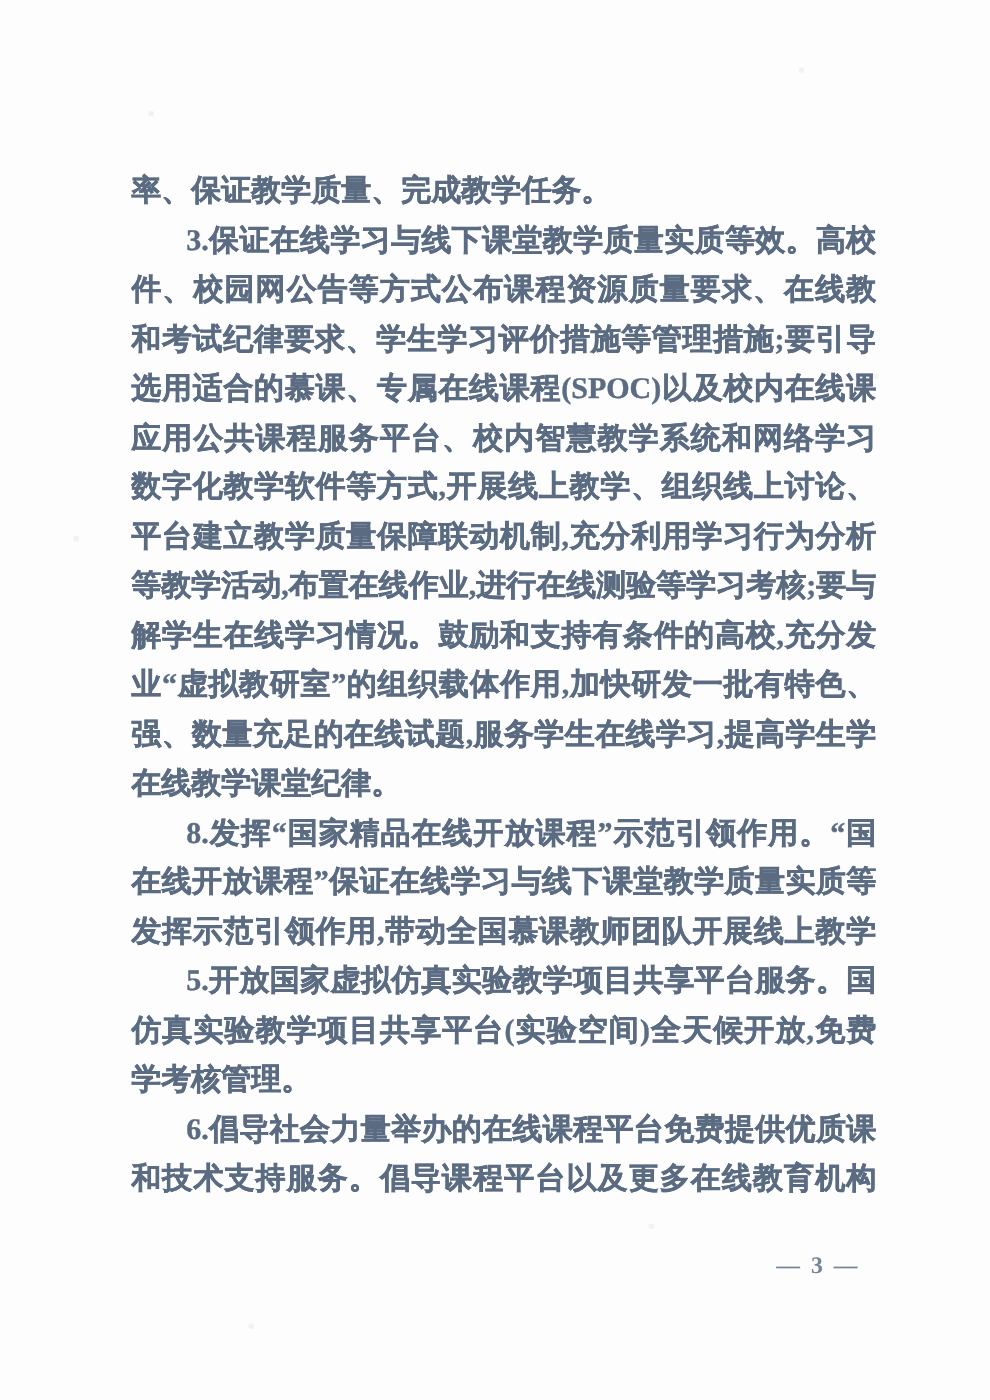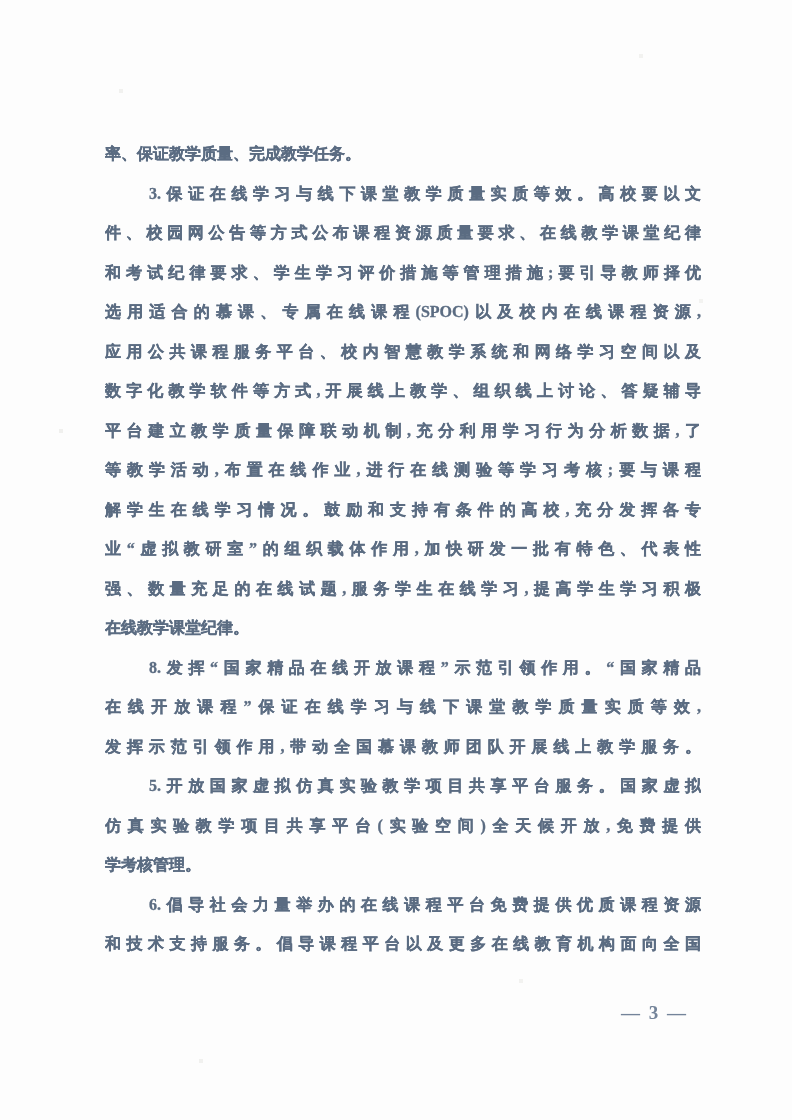--- a/index.html
+++ b/index.html
@@ -28,21 +28,21 @@
       700px 300px 0 1px #f3f3f1,
       200px 1060px 0 1px #f1f1ef,
       520px 980px 0 1px #f2f2f0;
   }
   .text-block {
     position: absolute;
     left: 105px;
     top: 134px;
     width: 596px;
     color: #5b6c82;
-    font-size: 16px;
+    font-size: 24px;
     font-weight: 600;
     -webkit-text-stroke: 0.3px #5b6c82;
   }
   .line {
     height: 39.5px;
     line-height: 39.5px;
     text-align: justify;
     text-align-last: left;
     overflow: hidden;
   }

